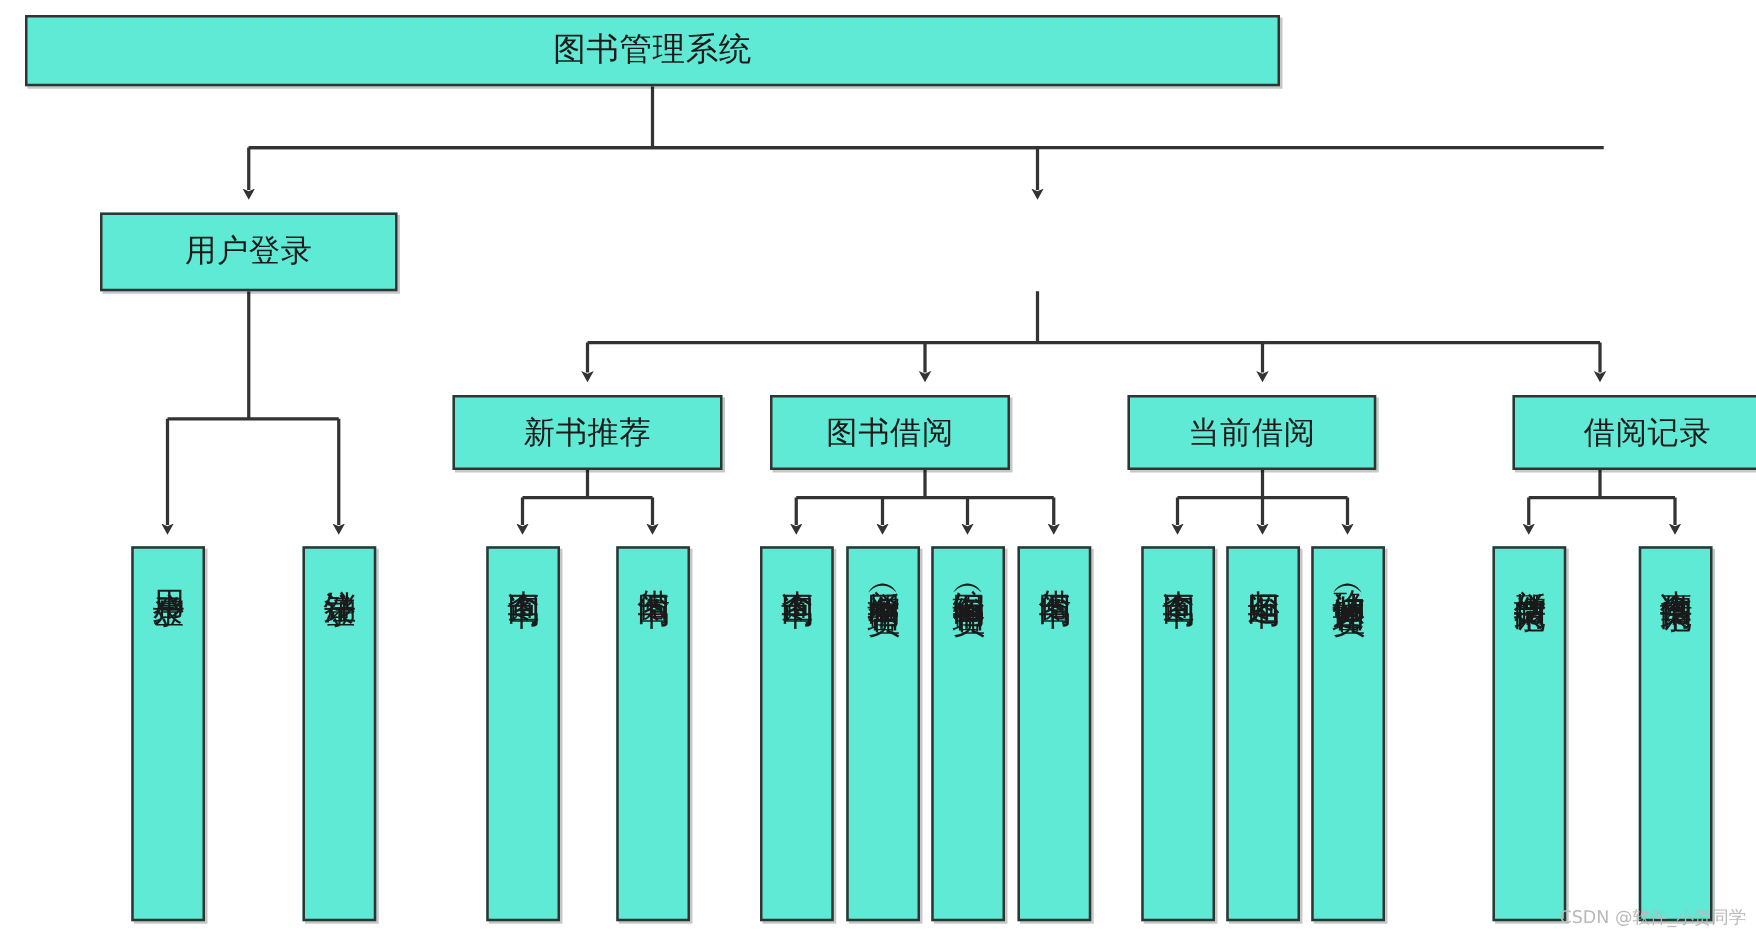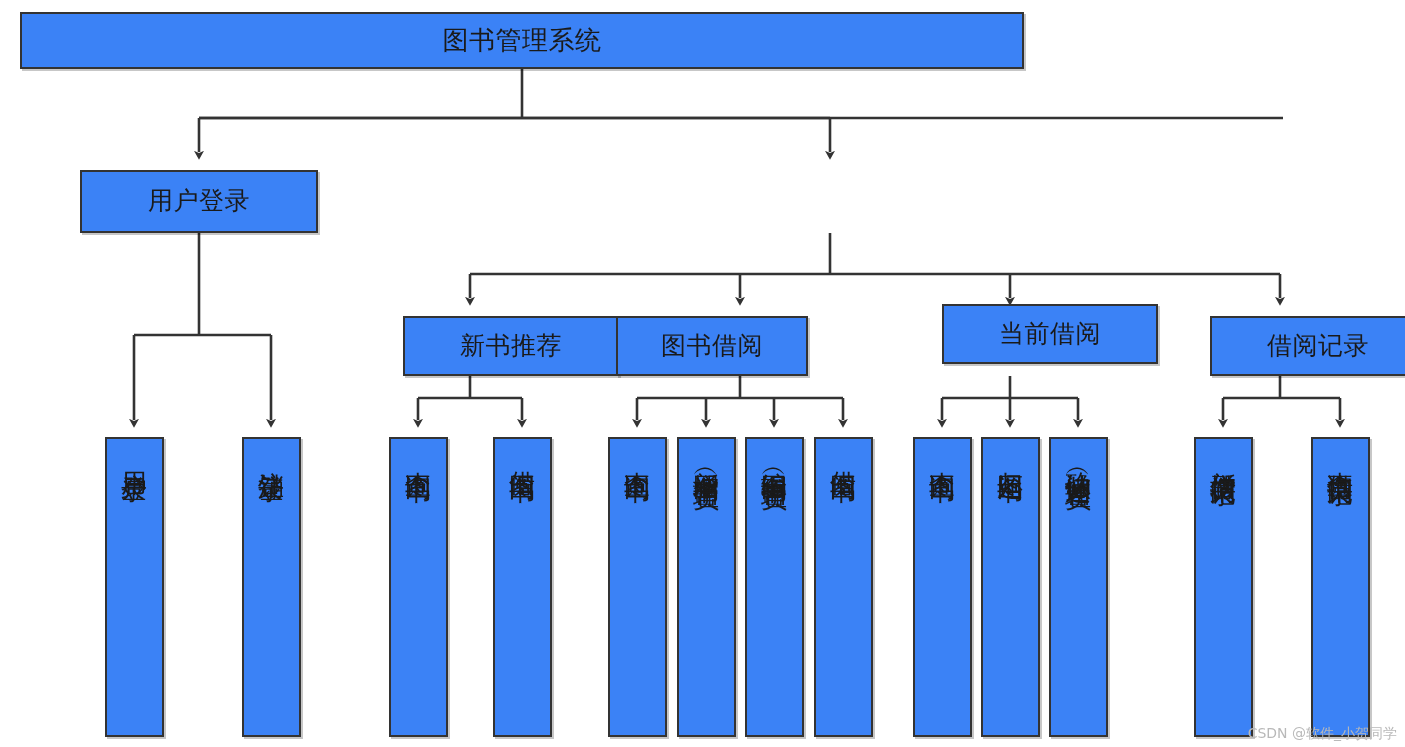--- a/index.html
+++ b/index.html
@@ -22,21 +22,21 @@
     position: absolute;
     left: 0;
     top: 0;
     width: 1405px;
     height: 747px;
     pointer-events: none;
   }
   .node {
     position: absolute;
     box-sizing: border-box;
-    background: #3b82f6;
+    background: #5eead4;
     border: 2.5px solid #333333;
     box-shadow: 2px 2px 0 rgba(0,0,0,0.22);
     display: flex;
     align-items: center;
     justify-content: center;
     color: #1a1a1a;
     z-index: 2;
   }
   .node .label {
     display: block;
@@ -133,29 +133,29 @@
 
   <div class="node horiz root" style="left:20px; top:12px; width:1004px; height:57px;">
     <span class="label">图书管理系统</span>
   </div>
 
   <div class="node horiz" style="left:80px; top:170px; width:238px; height:63px;">
     <span class="label">用户登录</span>
   </div>
 
 
-  <div class="node horiz" style="left:362px; top:316px; width:216px; height:60px;margin-left:41px;">
+  <div class="node horiz" style="left:362px; top:316px; width:216px; height:60px;">
     <span class="label">新书推荐</span>
   </div>
 
   <div class="node horiz" style="left:616px; top:316px; width:192px; height:60px;">
     <span class="label">图书借阅</span>
   </div>
 
-  <div class="node horiz" style="left:902px; top:304px; width:216px; height:60px;margin-left:40px;">
+  <div class="node horiz" style="left:902px; top:316px; width:199px; height:60px;">
     <span class="label">当前借阅</span>
   </div>
 
   <div class="node horiz" style="left:1172px; top:316px; width:216px; height:60px;margin-left:38px;">
     <span class="label">借阅记录</span>
   </div>
 
   <div class="node vert" style="left:105px; top:437px; width:59px; height:300px;">
     <span class="label">用户登录</span>
   </div>

